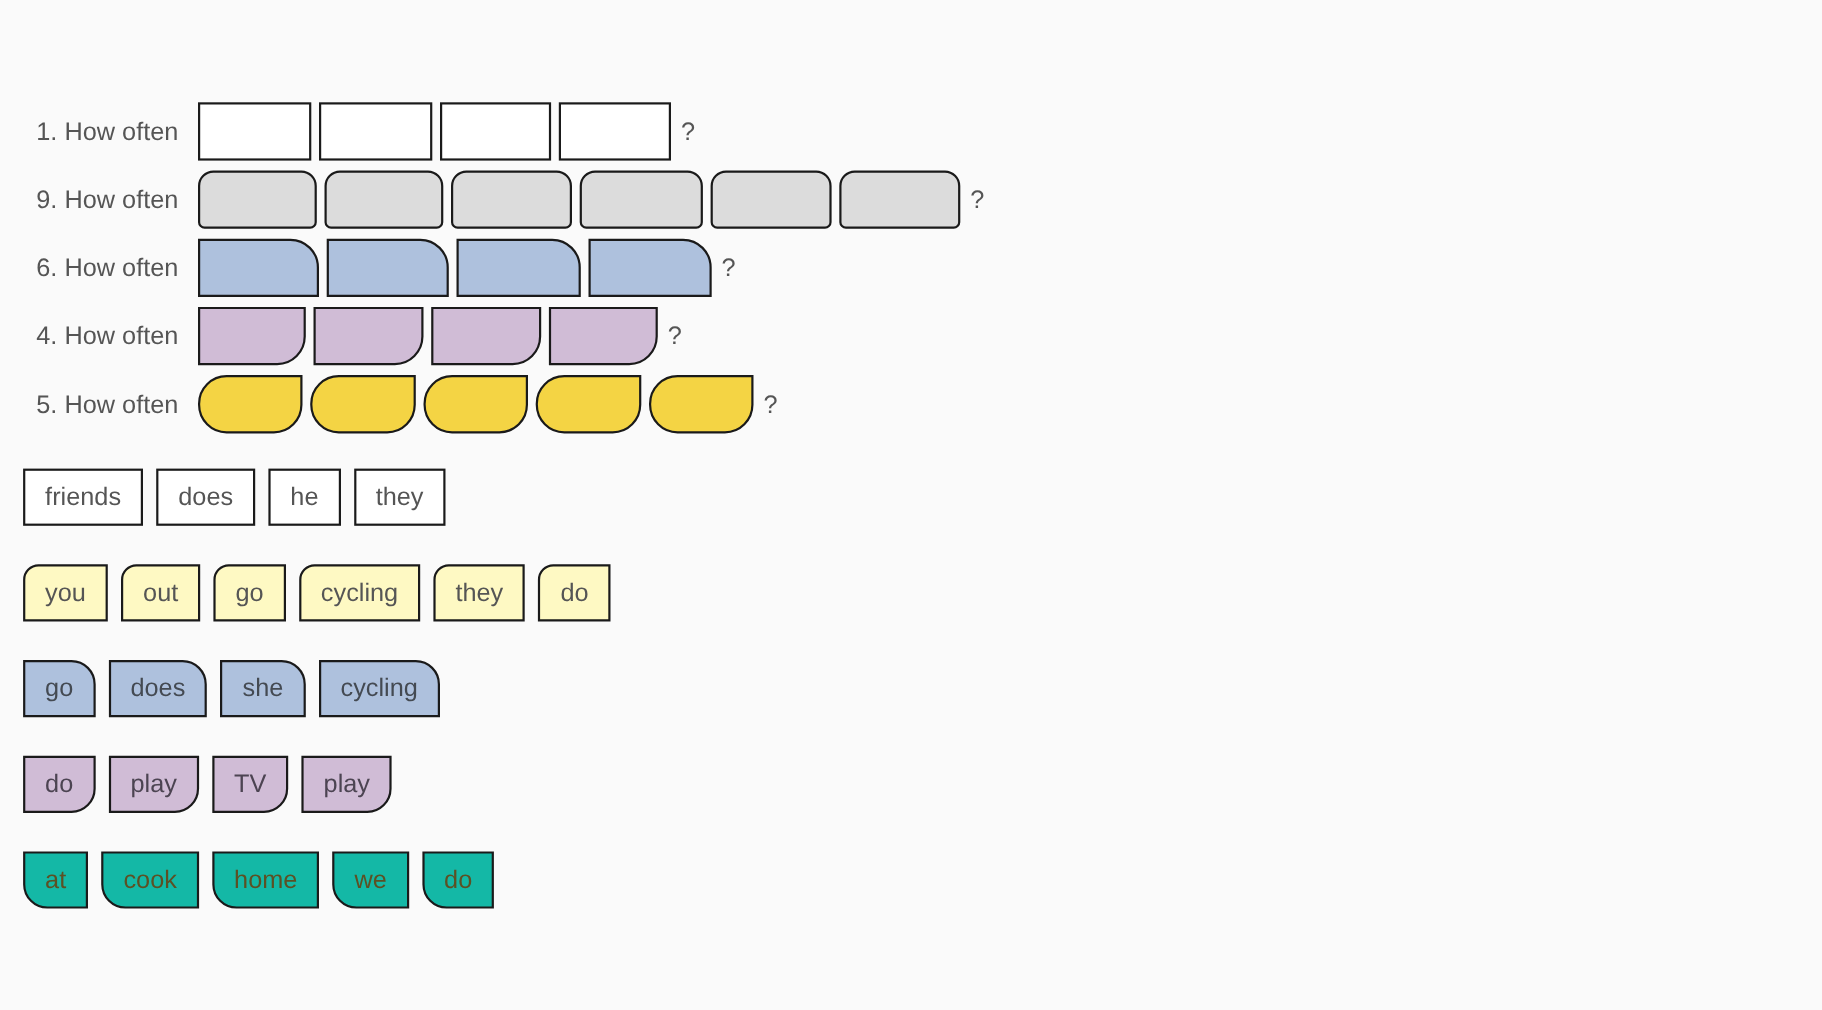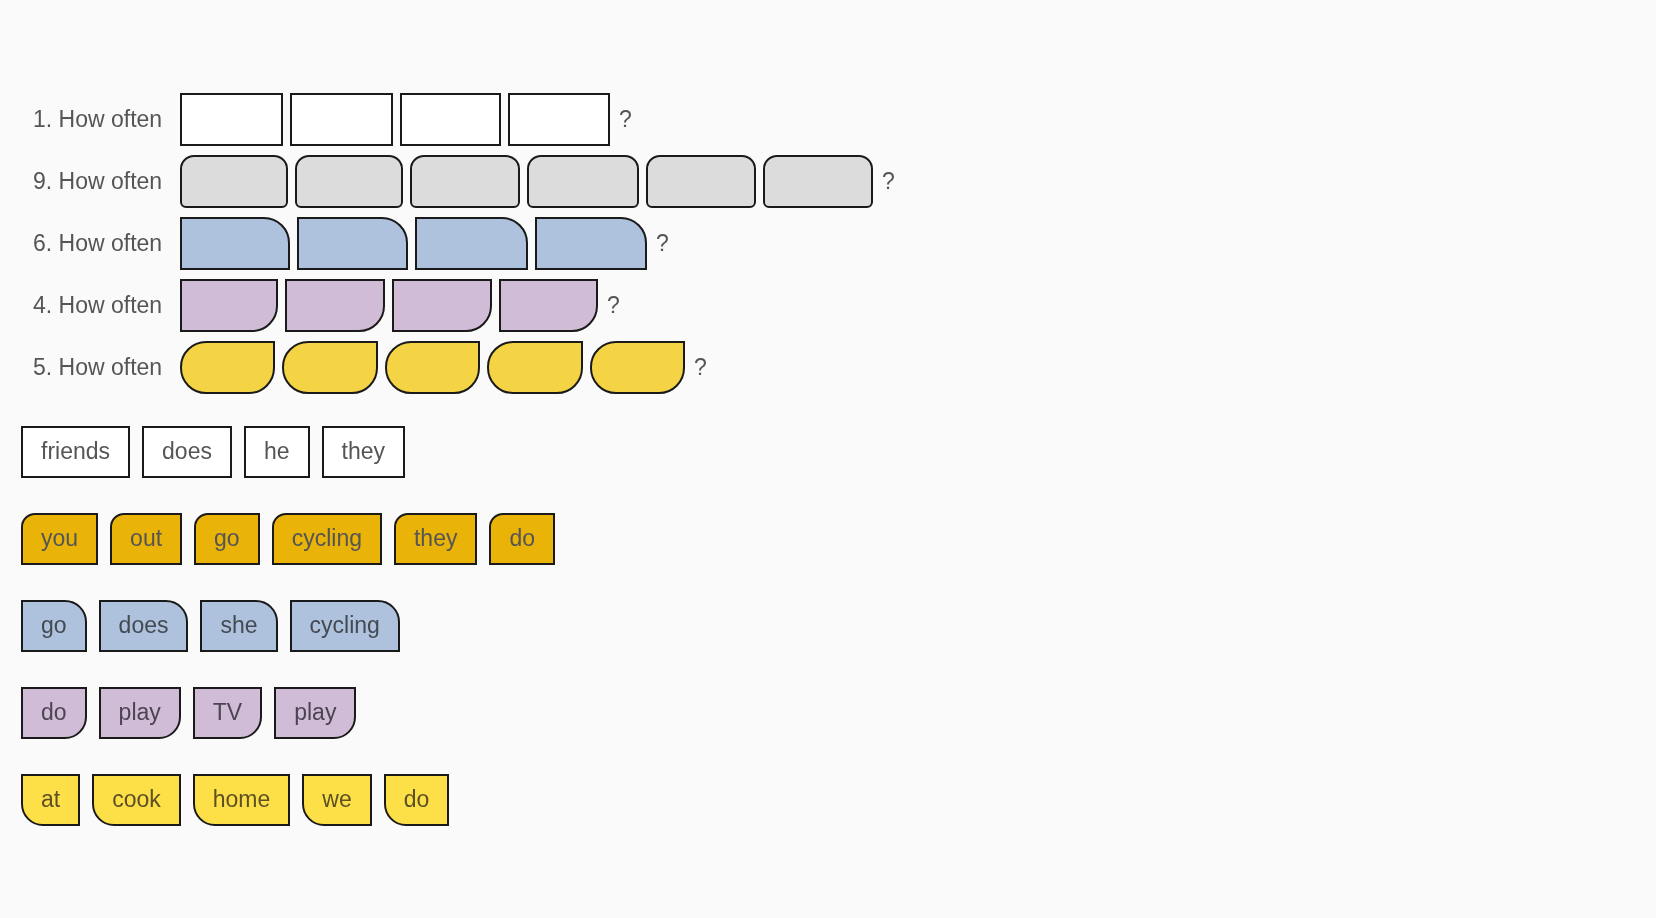--- a/index.html
+++ b/index.html
@@ -112,24 +112,24 @@
     align-items: center;
     justify-content: center;
     padding: 0 18px;
     font-size: 23px;
     color: #4a4a4a;
     flex: none;
     cursor: grab;
   }
 
   .bank-1 .tile { background: #ffffff; border-radius: 0; color: #555555; }
-  .bank-2 .tile { background: #eab308; border-radius: 14px 0 0 0; color: #555555; }
+  .bank-2 .tile { background: #fef9c3; border-radius: 14px 0 0 0; color: #555555; }
   .bank-3 .tile { background: #aec1dd; border-radius: 0 22px 0 0; color: #444a52; }
   .bank-4 .tile { background: #d0bcd6; border-radius: 0 0 22px 0; color: #4c4452; }
-  .bank-5 .tile { background: #fde047; border-radius: 0 0 0 22px; color: #5c5024; }
+  .bank-5 .tile { background: #14b8a6; border-radius: 0 0 0 22px; color: #5c5024; }
 </style>
 </head>
 <body>
 
 <div class="page">
 
 
   <div class="questions">
       <div class="q-row row-1">
         <div class="q-label">1. How often</div>

